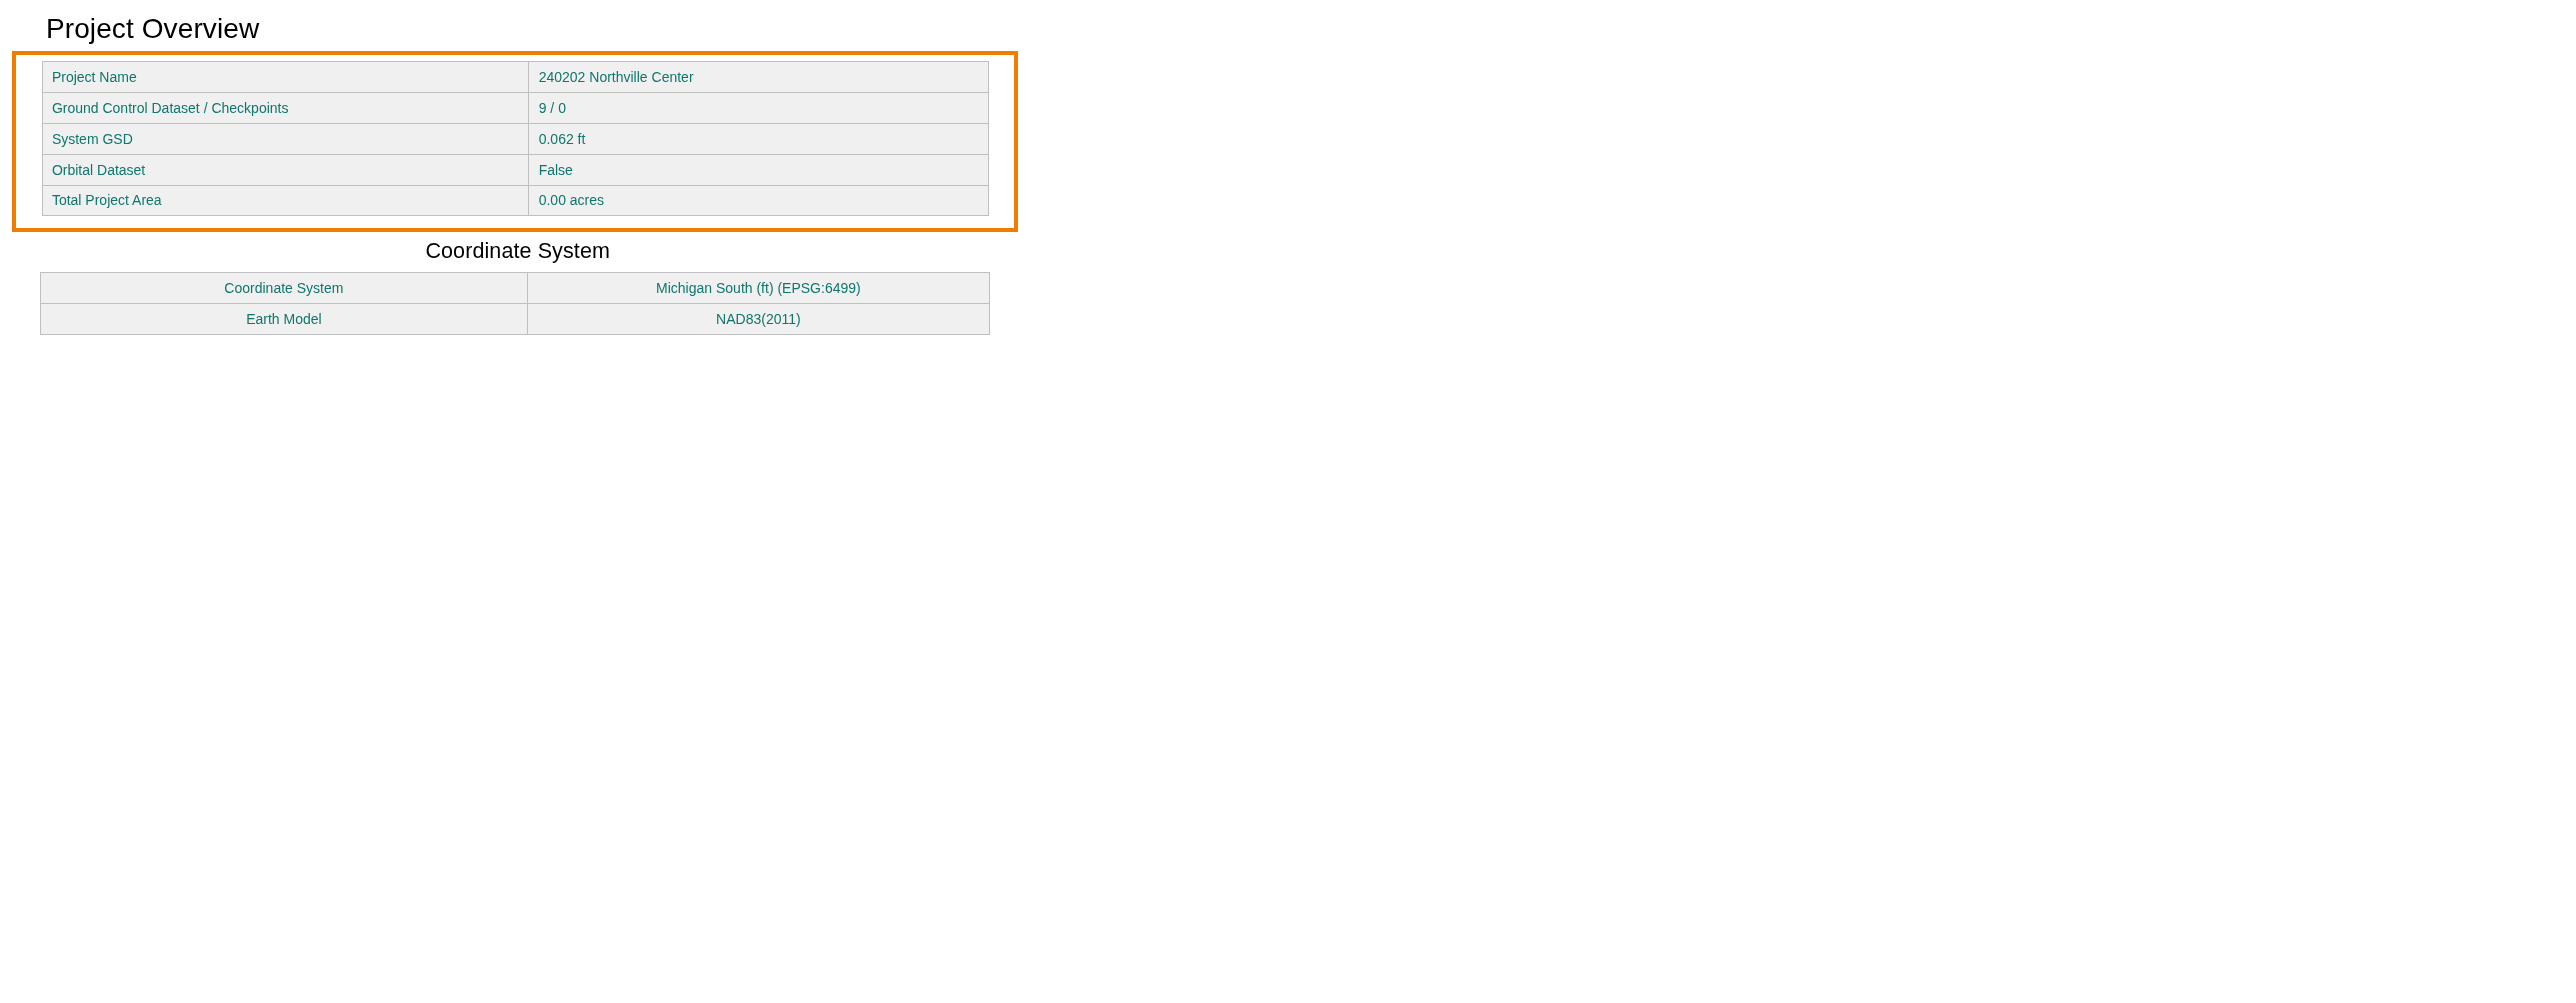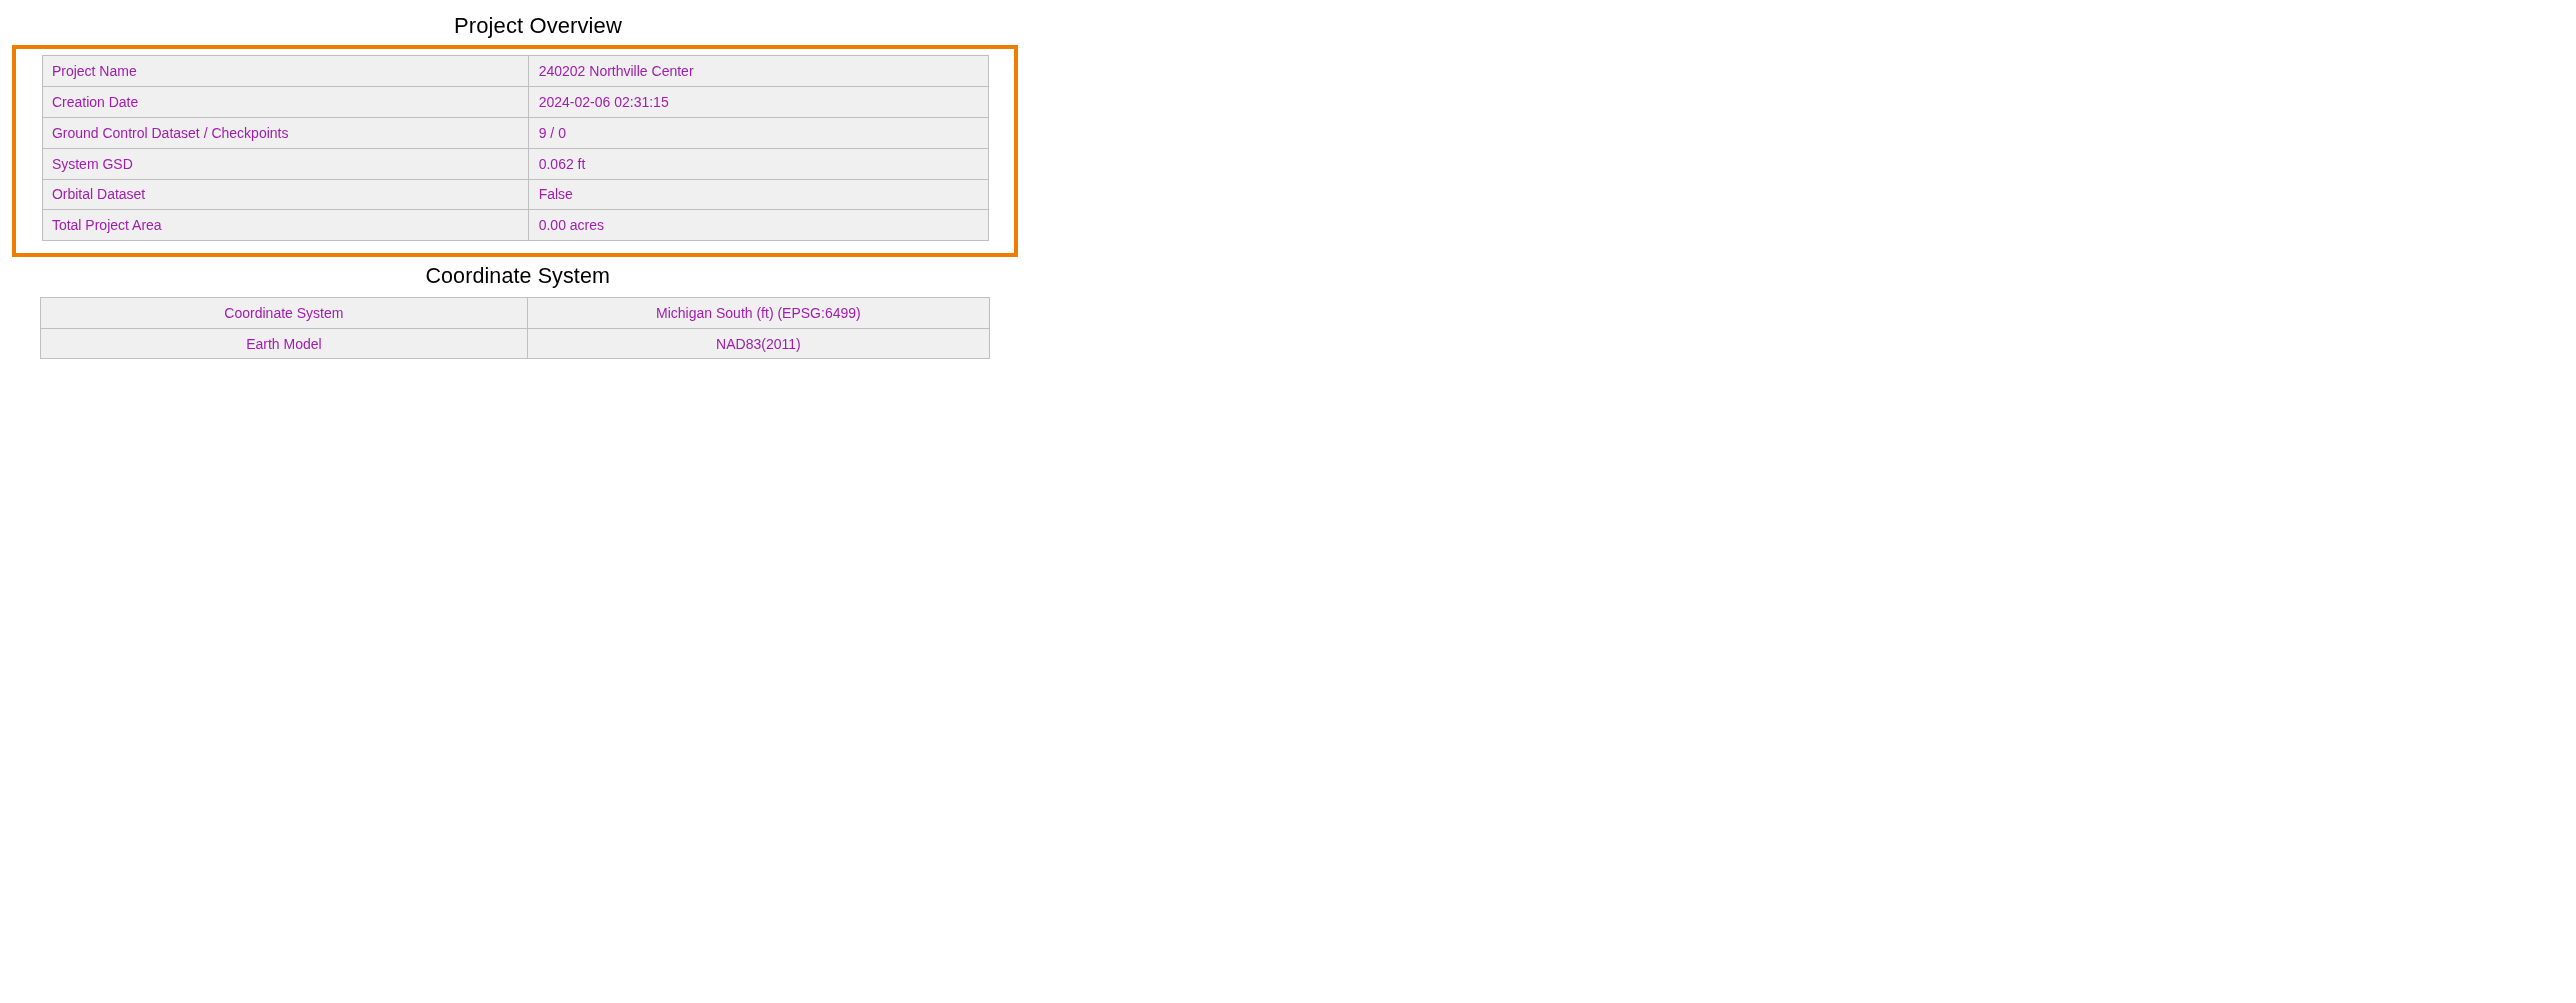--- a/index.html
+++ b/index.html
@@ -10,46 +10,45 @@
     font-weight: 300;
     color: #333333;
   }
   .page {
     width: 1030px;
     height: 401px;
     position: relative;
     box-sizing: border-box;
   }
   .section-title {
-    font-size: 22px;
+    font-size: 28px;
     font-weight: 400;
     color: #000000;
     margin: 0 0 5.4px 46px;
     padding-top: 13.4px;
     letter-spacing: 0.1px;
-    text-align: center;
   }
   .highlight-box {
     border: 4.7px solid #f07c00;
     margin: 0 12px 4px 12px;
     padding: 6.7px 25.5px 12px 25.5px;
     box-sizing: border-box;
   }
   table.data-table {
     width: 100%;
     border-collapse: collapse;
     background: #f0f0f0;
     table-layout: fixed;
   }
   table.data-table td {
     border: 0.7px solid #bfbfbf;
     padding: 5.4px 9.4px;
     font-size: 14px;
     font-weight: 300;
-    color: #a21caf;
+    color: #0f766e;
     height: 19px;
     vertical-align: middle;
   }
   table.data-table td.label-cell {
     width: 467px;
   }
   .coord-section {
     margin: 0 40px 0 40px;
     text-align: center;
   }
@@ -67,24 +66,20 @@
 <div class="page">
 
   <h2 class="section-title">Project Overview</h2>
 
   <div class="highlight-box">
     <table class="data-table">
       <tbody>
         <tr>
           <td class="label-cell">Project Name</td>
           <td>240202 Northville Center</td>
-        </tr>
-        <tr>
-          <td class="label-cell">Creation Date</td>
-          <td>2024-02-06 02:31:15</td>
         </tr>
         <tr>
           <td class="label-cell">Ground Control Dataset / Checkpoints</td>
           <td>9 / 0</td>
         </tr>
         <tr>
           <td class="label-cell">System GSD</td>
           <td>0.062 ft</td>
         </tr>
         <tr>

